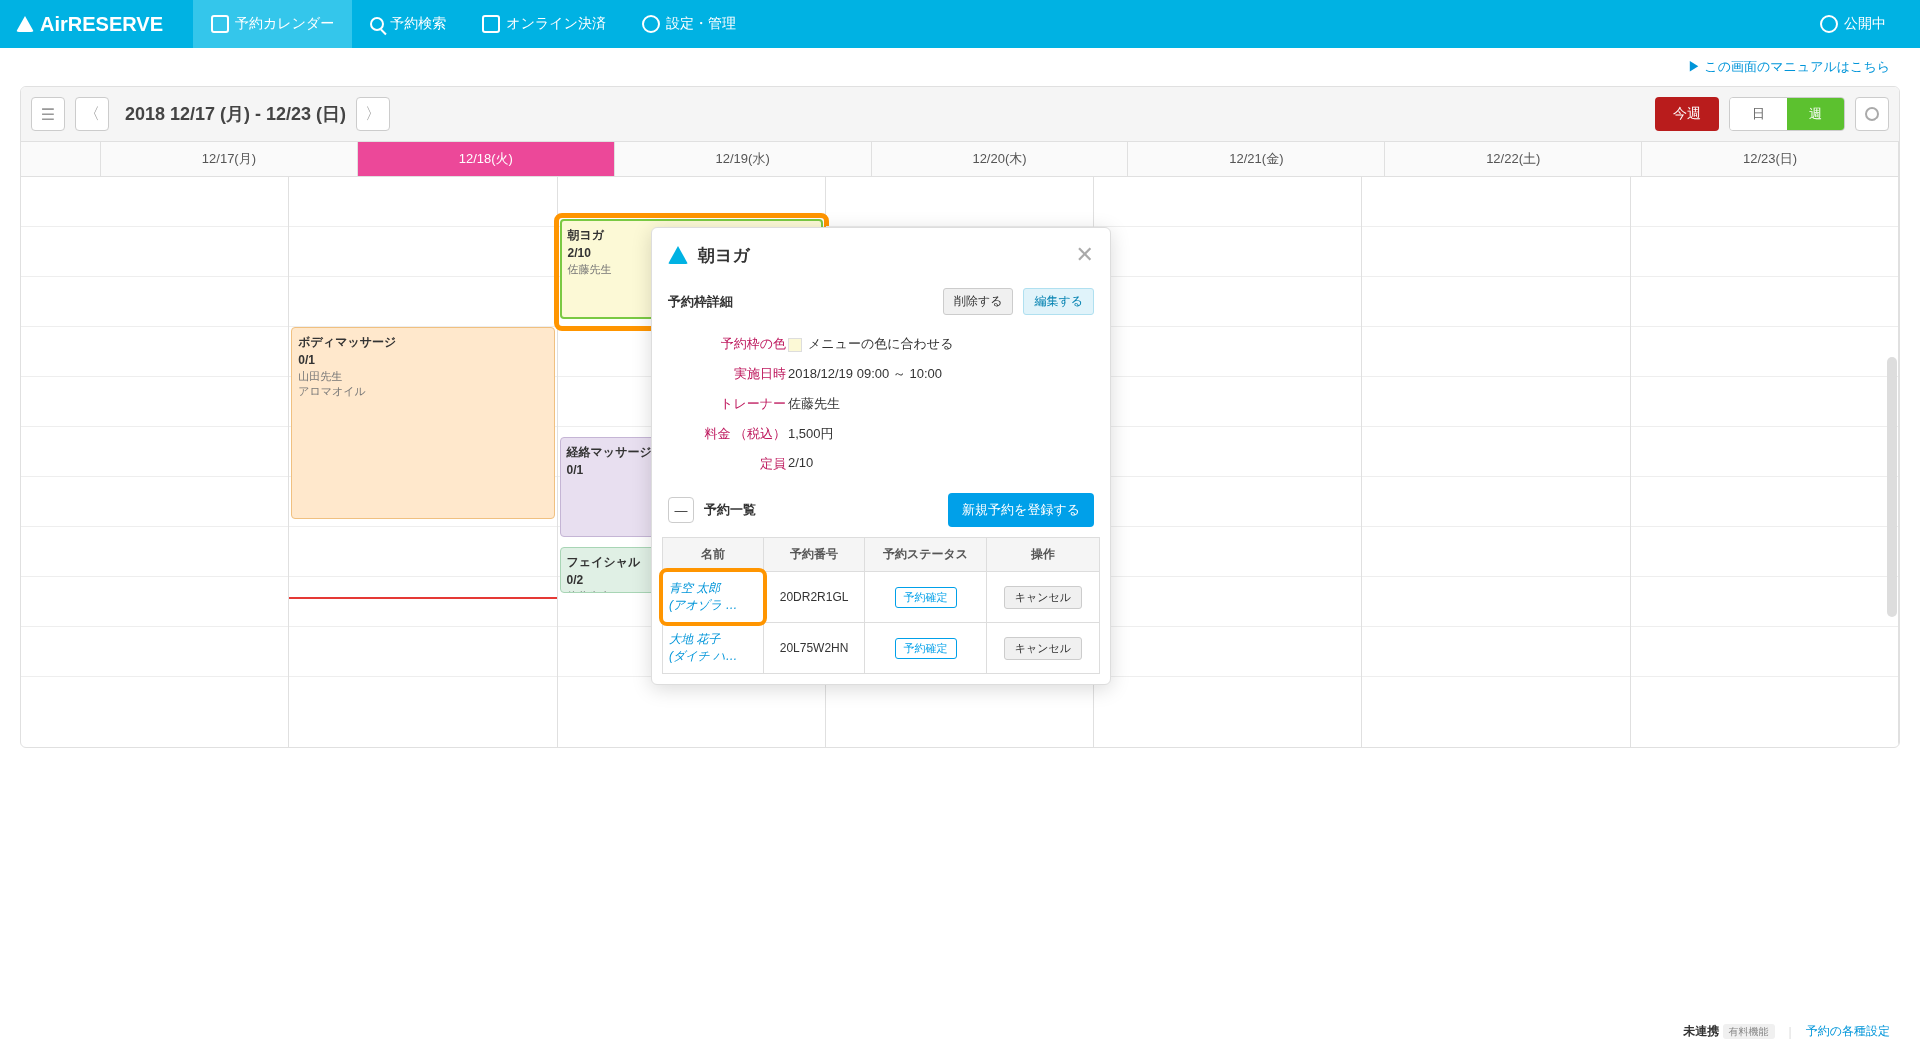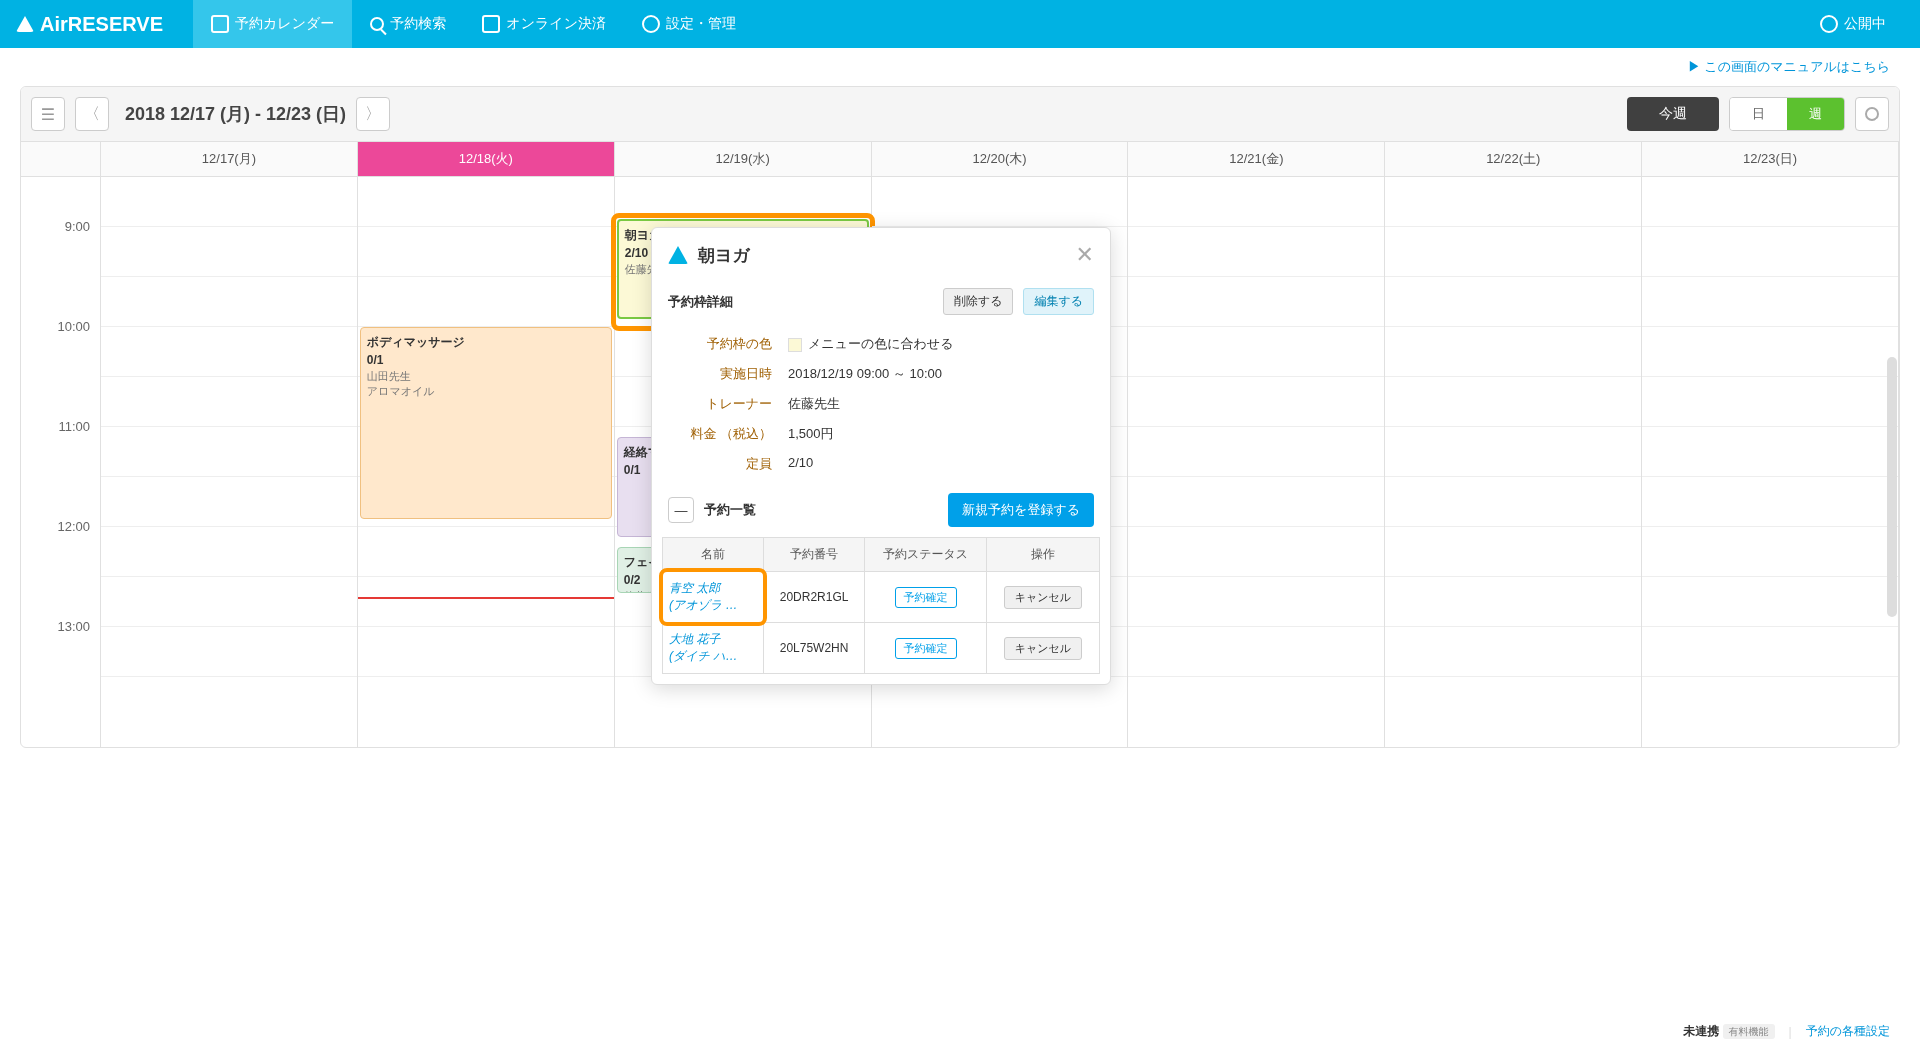--- a/index.html
+++ b/index.html
@@ -18,21 +18,21 @@
   
   .manual-link { text-align: right; padding: 10px 30px; color: #0095d9; font-size: 13px; }
   .manual-link span { cursor: pointer; }
   
   .main { padding: 0 20px 20px; }
   .panel { border: 1px solid #e0e0e0; border-radius: 6px; overflow: hidden; }
   
   .toolbar { background: #f5f5f5; padding: 10px; display: flex; align-items: center; gap: 10px; border-bottom: 1px solid #e0e0e0; }
   .sq-btn { width: 34px; height: 34px; border: 1px solid #ccc; background: #fff; border-radius: 4px; display: flex; align-items: center; justify-content: center; cursor: pointer; font-size: 16px; color: #999; }
   .date-range { font-size: 18px; font-weight: bold; color: #444; margin-left: 6px; }
-  .green-btn { background: #404040; color: #fff; border: none; padding: 8px 32px; border-radius: 4px; font-size: 14px; cursor: pointer; }
+  .green-btn { background: #b91c1c; color: #fff; border: none; padding: 8px 18px; border-radius: 4px; font-size: 14px; cursor: pointer; }
   .toggle { display: flex; border: 1px solid #ccc; border-radius: 4px; overflow: hidden; }
   .toggle div { padding: 7px 22px; cursor: pointer; background: #fff; color: #666; }
   .toggle div.on { background: #5cc12f; color: #fff; }
   
   .cal-head { display: flex; border-bottom: 1px solid #e0e0e0; background: #fafafa; }
   .time-col-h { width: 80px; border-right: 1px solid #e0e0e0; }
   .day-h { flex: 1; text-align: center; padding: 8px; border-right: 1px solid #e0e0e0; color: #555; }
   .day-h.today { background: #ec4899; color: #fff; }
   
   .cal-body { display: flex; position: relative; height: 570px; overflow: hidden; }
@@ -56,29 +56,29 @@
   .popup { position: absolute; background: #fff; border: 1px solid #ddd; border-radius: 6px; box-shadow: 0 4px 20px rgba(0,0,0,.15); width: 460px; z-index: 10; }
   .pop-head { display: flex; align-items: center; padding: 14px 16px; gap: 10px; }
   .pop-tri { width: 0; height: 0; border-left: 10px solid transparent; border-right: 10px solid transparent; border-bottom: 18px solid #00b2e3; border-radius: 2px; }
   .pop-title { font-size: 17px; font-weight: bold; flex: 1; }
   .pop-close { font-size: 22px; color: #aaa; cursor: pointer; }
   .pop-sub { display: flex; align-items: center; padding: 6px 16px 14px; gap: 10px; }
   .pop-sub-t { font-weight: bold; flex: 1; }
   .small-btn { background: #f0f0f0; border: 1px solid #ccc; padding: 4px 10px; border-radius: 3px; font-size: 12px; cursor: pointer; }
   .small-btn.blue { background: #e0f3fa; border-color: #b0e0f0; color: #0080b0; }
   .detail-row { display: flex; padding: 6px 16px; font-size: 13px; }
-  .detail-lbl { width: 120px; text-align: right; padding-right: 16px; color: #a16207; }
+  .detail-lbl { width: 120px; text-align: right; padding-right: 2px; color: #be185d; }
   .color-chip { width: 14px; height: 14px; background: #fcf9d6; border: 1px solid #ddd; display: inline-block; margin-right: 6px; vertical-align: middle; }
   .list-head { display: flex; align-items: center; padding: 14px 16px 10px; gap: 10px; }
   .collapse-btn { width: 26px; height: 26px; border: 1px solid #ccc; border-radius: 4px; display: flex; align-items: center; justify-content: center; cursor: pointer; }
   .blue-btn { background: #00a0e9; color: #fff; border: none; padding: 8px 14px; border-radius: 4px; cursor: pointer; font-size: 13px; }
   
   .rtable { width: calc(100% - 20px); margin: 0 10px 10px; border-collapse: collapse; }
   .rtable th, .rtable td { border: 1px solid #ddd; padding: 8px 6px; font-size: 12px; text-align: center; }
-  .rtable th { background: #f5f5f5; font-weight: normal; color: #555; }
+  .rtable th { background: #f5f5f5; font-weight: bold; color: #555; }
   .rtable td.name { color: #0095d9; text-align: left; font-style: italic; }
   .status-chip { display: inline-block; border: 1px solid #00a0e9; color: #00a0e9; padding: 2px 8px; border-radius: 3px; font-size: 11px; }
   .cancel-chip { display: inline-block; background: #f0f0f0; border: 1px solid #ccc; padding: 3px 10px; border-radius: 3px; font-size: 11px; cursor: pointer; }
   
   .footer { position: fixed; bottom: 0; right: 0; display: flex; align-items: center; gap: 14px; padding: 6px 30px; font-size: 12px; background: #fff; }
   .footer .tag { background: #f0f0f0; padding: 2px 6px; border-radius: 3px; font-size: 10px; color: #888; }
   .footer a { color: #0095d9; }
   
   .scrollbar { position: absolute; right: 2px; top: 180px; width: 10px; height: 260px; background: #ddd; border-radius: 5px; }
 </style>
@@ -138,28 +138,20 @@
       <div class="day-h">12/17(月)</div>
       <div class="day-h today">12/18(火)</div>
       <div class="day-h">12/19(水)</div>
       <div class="day-h">12/20(木)</div>
       <div class="day-h">12/21(金)</div>
       <div class="day-h">12/22(土)</div>
       <div class="day-h">12/23(日)</div>
     </div>
 
     <div class="cal-body">
-      <div class="time-col">
-        <div class="time-slot" style="height:50px"></div>
-        <div class="time-slot"><span>9:00</span></div>
-        <div class="time-slot"><span>10:00</span></div>
-        <div class="time-slot"><span>11:00</span></div>
-        <div class="time-slot"><span>12:00</span></div>
-        <div class="time-slot"><span>13:00</span></div>
-      </div>
       <div class="day-col">
           <div class="hour-line"></div>
           <div class="hour-line"></div>
           <div class="hour-line"></div>
           <div class="hour-line"></div>
           <div class="hour-line"></div>
           <div class="hour-line"></div>
           <div class="hour-line"></div>
           <div class="hour-line"></div>
           <div class="hour-line"></div>

